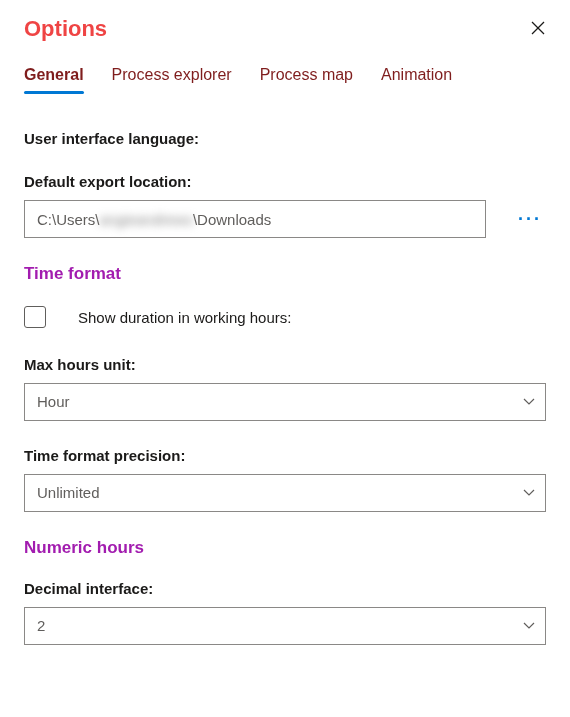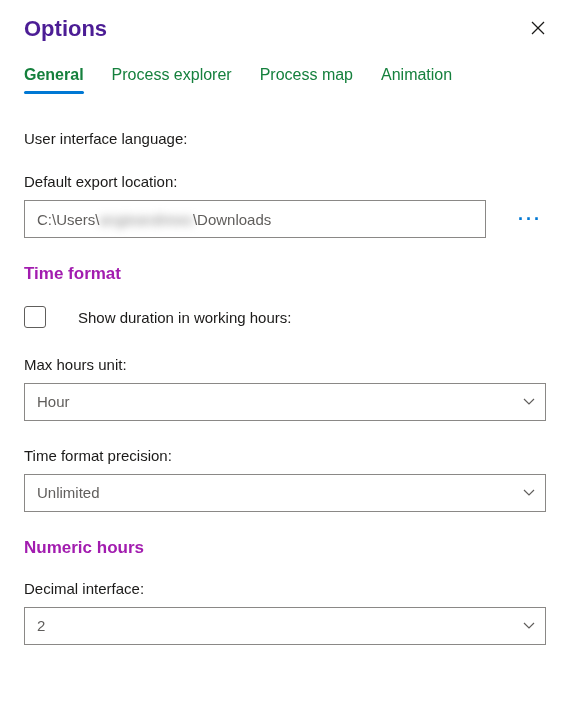--- a/index.html
+++ b/index.html
@@ -18,21 +18,21 @@
     }
     .header {
       display: flex;
       justify-content: space-between;
       align-items: flex-start;
       margin-bottom: 24px;
     }
     .title {
       font-size: 22px;
       font-weight: 600;
-      color: #4c1d95;
+      color: #ef4444;
     }
     .close-icon {
       cursor: pointer;
       width: 16px;
       height: 16px;
       display: flex;
       align-items: center;
       justify-content: center;
       margin-top: 4px;
     }
@@ -41,21 +41,21 @@
       height: 14px;
     }
     .tabs {
       display: flex;
       gap: 28px;
       margin-bottom: 36px;
     }
     .tab {
       font-size: 16px;
       font-weight: 400;
-      color: #15803d;
+      color: #7f1d1d;
       padding-bottom: 10px;
       cursor: pointer;
       position: relative;
     }
     .tab.active {
       font-weight: 600;
     }
     .tab.active::after {
       content: '';
       position: absolute;
@@ -64,21 +64,21 @@
       bottom: 0;
       height: 3px;
       background: #0078d4;
       border-radius: 2px;
     }
     .field-group {
       margin-bottom: 26px;
     }
     .field-label {
       font-size: 15px;
-      font-weight: 400;
+      font-weight: 700;
       color: #1b1a19;
       margin-bottom: 10px;
       display: block;
     }
     .select-wrapper {
       position: relative;
       width: 100%;
     }
     .select-box {
       width: 100%;

